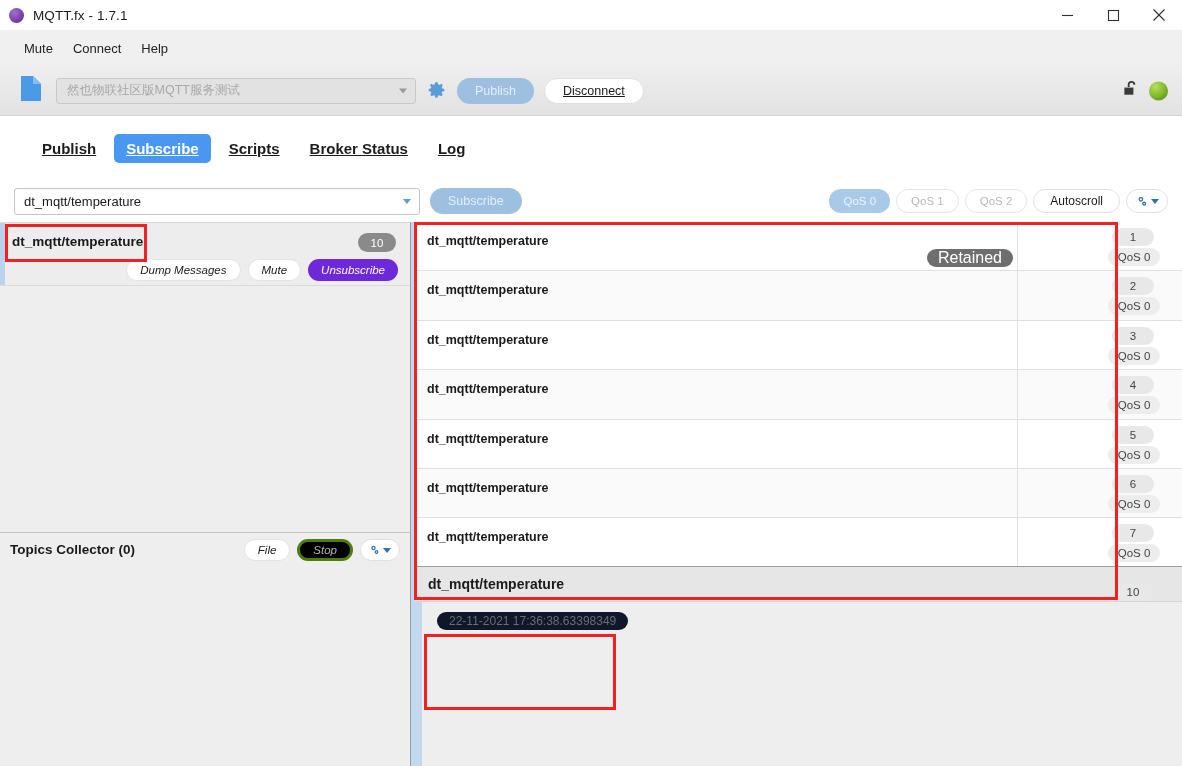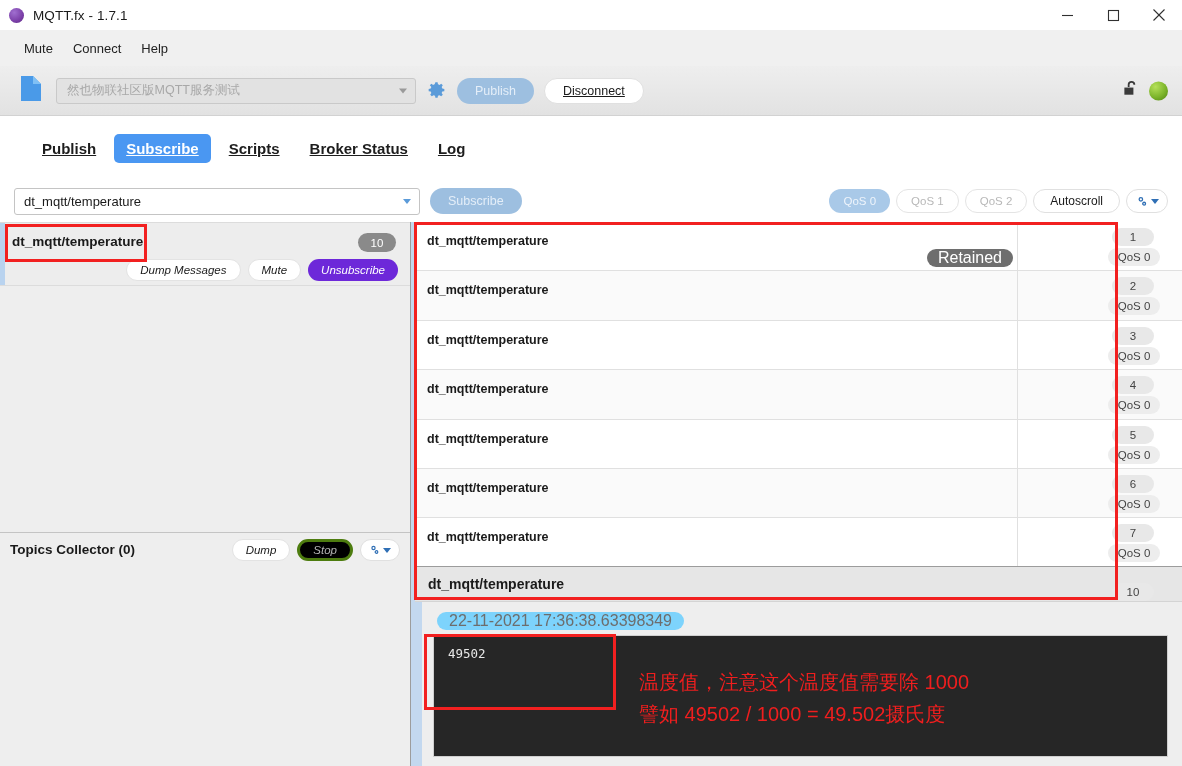--- a/index.html
+++ b/index.html
@@ -233,21 +233,21 @@
 
   .detail-pane {
     position: absolute; left: 415px; top: 602px; width: 767px; height: 164px;
     background: #eeeeee;
   }
   .scroll-strip {
     position: absolute; left: 0; top: 0; width: 7px; height: 164px; background: #c3d8ef;
   }
   .ts-badge {
     position: absolute; left: 22px; top: 10px; height: 18px; border-radius: 9px;
-    background: #7dd3fc; color: #6d6d6d; font-size: 16px;
+    background: #0f172a; color: #6d6d6d; font-size: 12px;
     display: flex; align-items: center; justify-content: center; padding: 0 12px;
   }
   .payload {
     position: absolute; left: 18px; top: 33px; width: 735px; height: 122px;
     background: #262626; border: 1px solid #cfcfcf;
   }
   .payload-text {
     position: absolute; left: 14px; top: 10px;
     font-family: "DejaVu Sans Mono", monospace; font-size: 12.5px; color: #e8e8e8;
   }
@@ -362,21 +362,21 @@
       <div class="sub-actions">
         <div class="mini-pill mini-white">Dump Messages</div>
         <div class="mini-pill mini-white">Mute</div>
         <div class="mini-pill mini-blue">Unsubscribe</div>
       </div>
     </div>
 
     <div class="collector-bar">
       <div class="collector-title">Topics Collector (0)</div>
       <div class="collector-actions">
-        <div class="mini-pill mini-white">Dump</div>
+        <div class="mini-pill mini-white">File</div>
         <div class="mini-pill mini-disabled">Stop</div>
         <div class="gear-pill" style="height:22px;width:40px;">
           <svg width="12" height="12" viewBox="0 0 24 24">
             <circle cx="9" cy="8" r="3.2" fill="none" stroke="#2f6fb5" stroke-width="2.4"></circle>
             <circle cx="15" cy="16" r="2.6" fill="none" stroke="#2f6fb5" stroke-width="2.4"></circle>
           </svg>
           <span class="tri"></span>
         </div>
       </div>
     </div>
@@ -451,24 +451,19 @@
     <div class="topic">dt_mqtt/temperature</div>
     <div class="msg-meta" style="border-left:none;">
       <div class="num-badge">10</div>
       <div class="qos-badge">QoS 0</div>
     </div>
   </div>
 
   <div class="detail-pane">
     <div class="scroll-strip"></div>
     <div class="ts-badge">22-11-2021  17:36:38.63398349</div>
-    <div class="payload">
-      <div class="payload-text">49502</div>
-      <div class="annot-text">温度值，注意这个温度值需要除 1000
-譬如 49502 / 1000 = 49.502摄氏度</div>
-    </div>
   </div>
 
   <div class="redbox" style="left:5px;  top:224px; width:142px; height:38px;"></div>
   <div class="redbox" style="left:414px; top:222px; width:704px; height:378px;"></div>
   <div class="redbox" style="left:424px; top:634px; width:192px; height:76px;"></div>
 
 </div>
 
 </body></html>

